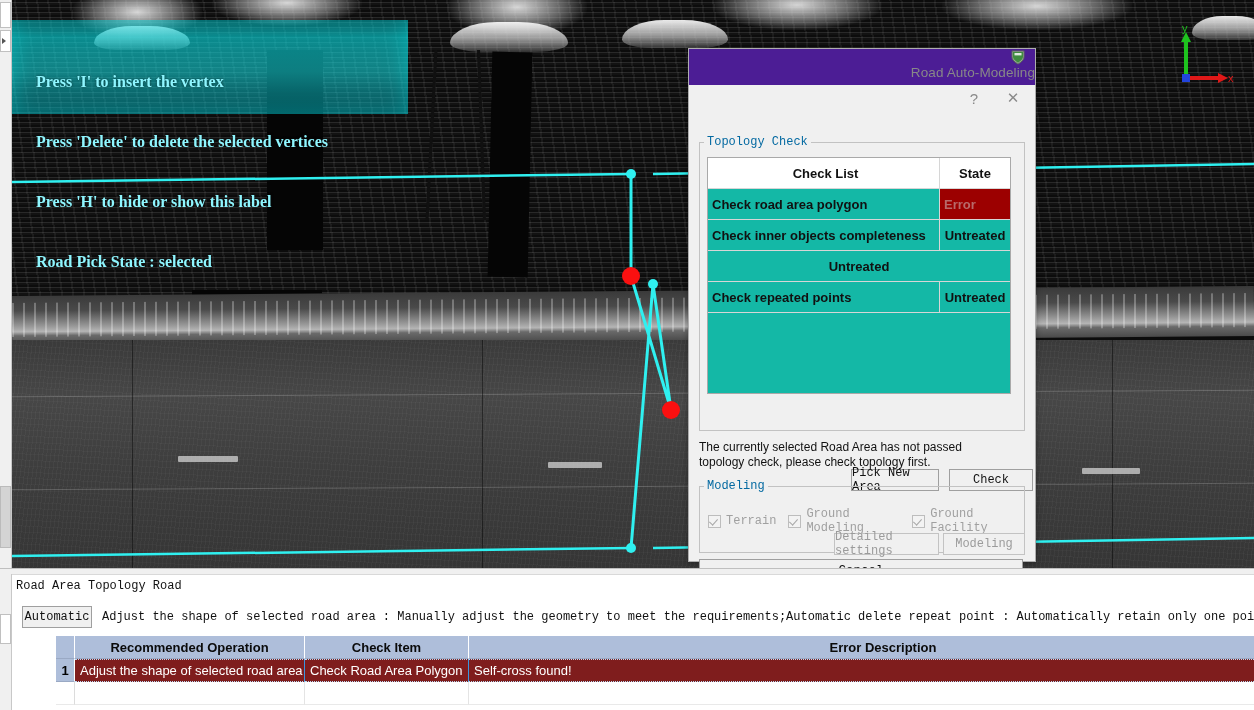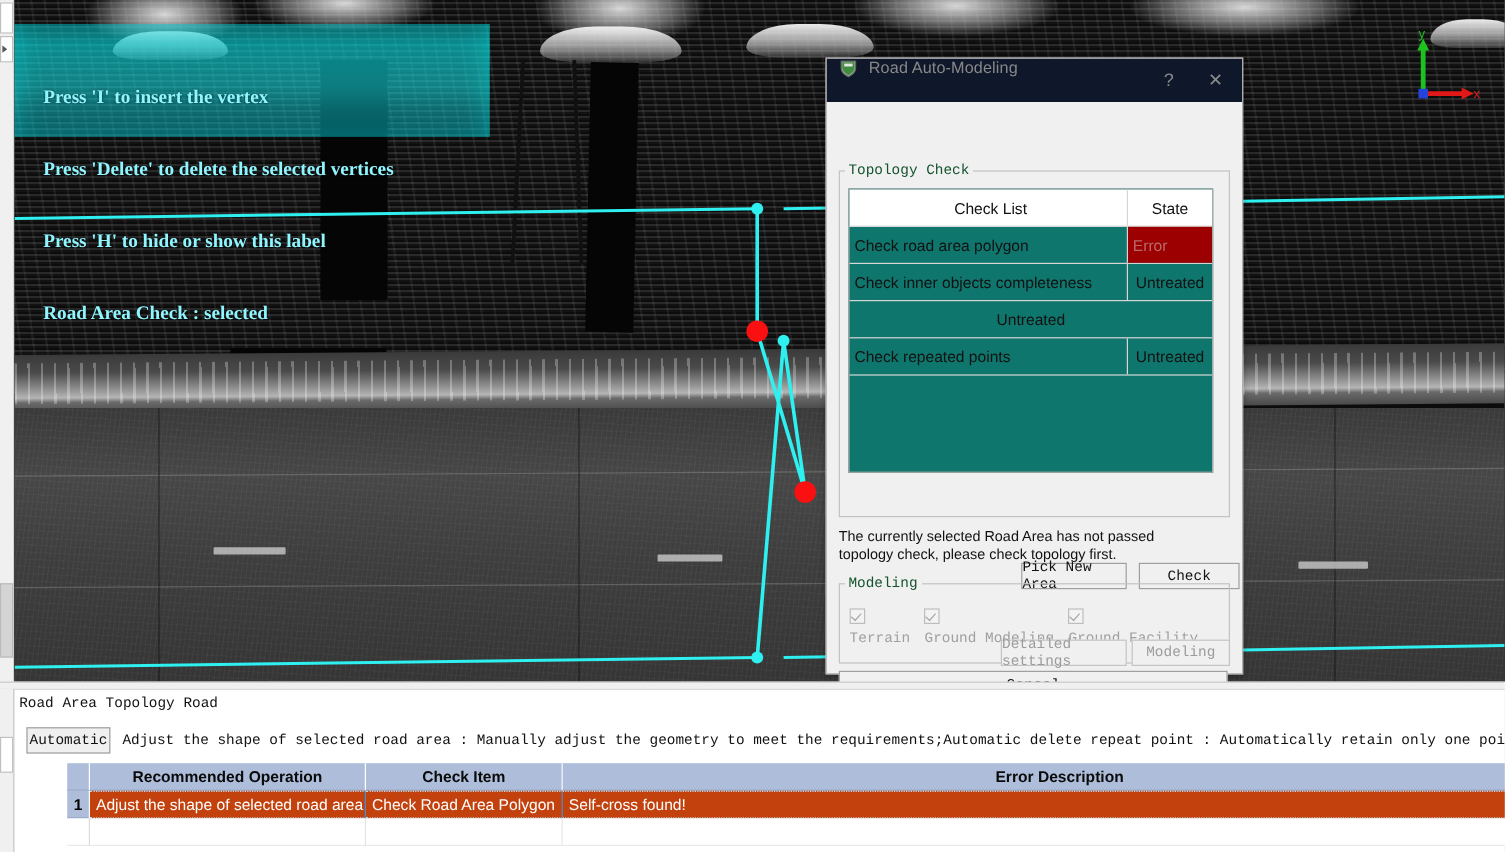--- a/index.html
+++ b/index.html
@@ -168,22 +168,22 @@
   .dialog {
     position:absolute; left:688px; top:48px;
     width:346px; height:512px;
     background:#f0f0f0;
     border:1px solid #aeaeae;
     box-shadow: 0 1px 6px rgba(0,0,0,.35);
     font-family:"Liberation Sans", sans-serif;
   }
   .dlg-title {
     position:relative; height:36px;
-    background:#0f172a;
-    display:flex; align-items:flex-start;
+    background:#4c1d95;
+    display:flex; align-items:flex-end;flex-direction:column;
   }
   .dlg-icon {
     width:16px;height:16px;margin-left:10px;margin-right:9px;
     position:relative;flex:none;
   }
   .dlg-title-text {
     font-size:13.5px; color:#888; letter-spacing:.1px;
   }
   .dlg-btns { margin-left:auto; display:flex; height:36px; }
   .dlg-btn {
@@ -192,34 +192,35 @@
   }
   .dlg-btn.close { width:44px; }
   .dlg-body { position:relative; padding:0 10px; }
 
   fieldset.grp {
     border:1px solid #c2c2c2; margin:0; padding:0;
     position:absolute;
   }
   fieldset.grp > legend {
     font-family:"Liberation Mono", monospace;
-    font-size:12px; color:#14532d;
+    font-size:12px; color:#0369a1;
     padding:0 3px; margin-left:4px;
   }
   #grp-topology { left:10px; top:50px; width:324px; height:294px; }
   #grp-modeling { left:10px; top:394px; width:324px; height:72px; }
 
   
   .chk-table {
     position:absolute; left:7px; top:8px;
     width:304px; height:237px;
     border:1px solid #a9a9a9;
-    background:#0f766e;
+    background:#14b8a6;
     box-sizing:border-box;
     font-size:13px;
+    font-weight:bold;
   }
   .chk-row { display:flex; height:30px; border-bottom:1px solid #d6d6d6; }
   .chk-row:last-child { border-bottom:none; }
   .chk-head { background:#fff; }
   .chk-c1 {
     width:232px; box-sizing:border-box;
     display:flex; align-items:center; padding-left:4px;
     border-right:1px solid #d6d6d6;
     color:#111; font-size:13px;
   }
@@ -251,21 +252,21 @@
     font-family:Liberation Sans, sans-serif;
     font-size:12px; line-height:14.5px; color:#111;
     white-space:pre-line;
   }
 
   .mdl-checks {
     position:absolute; left:8px; top:14px;
     display:flex; align-items:center; gap:12px;
     font-family:"Liberation Mono", monospace; font-size:12px; color:#a0a0a0;
   }
-  .mdl-chk { display:flex; gap:5px;flex-direction:column; }
+  .mdl-chk { display:flex; align-items:center; gap:5px; }
   .cbox {
     width:11px;height:11px;border:1px solid #bdbdbd;background:#f3f3f3;
     display:block;position:relative;flex:none;
   }
   .cbox::after {
     content:"";position:absolute;left:2px;top:1px;width:4px;height:7px;
     border:solid #a8a8a8;border-width:0 1.6px 1.6px 0;transform:rotate(42deg);
   }
   #btn-detailed { position:absolute; left:134px; top:40px; width:105px; height:22px; }
   #btn-modeling { position:absolute; left:243px; top:40px; width:82px; height:22px; }
@@ -324,21 +325,21 @@
   .g-c1  { width:230px; flex:none; }
   .g-c2  { width:164px; flex:none; }
   .g-c3  { flex:1; }
 
   .grid-data .g-idx {
     background:#aebeda; color:#000; font-weight:bold;
     display:flex;align-items:center;justify-content:center;
     border-bottom:1px solid #9aa9c4; border-right:1px solid #fff;
   }
   .grid-data .gcell.sel {
-    background:#c2410c; color:#fff;
+    background:#7f1d1d; color:#fff;
     display:flex; align-items:center; padding-left:5px;
     border-right:1px solid #3b95de;
     border-top:1px dotted #bcd9f2; border-bottom:1px dotted #bcd9f2;
   }
   .grid-empty .gcell {
     background:#fff; border-right:1px solid #e4e4e4; border-bottom:1px solid #e9e9e9;
   }
   .grid-empty .g-idx { background:#fff; border-right:1px solid #dcdcdc; }
 </style>
 </head>
@@ -416,21 +417,21 @@
       <polygon points="56,58 46,53 46,63" fill="#e01818"></polygon>
       <text x="56" y="62" fill="#e01818" font-size="11" font-family="'Liberation Sans',sans-serif">x</text>
       <rect x="10" y="54" width="8" height="8" fill="#2244dd"></rect>
     </svg>
 
     <div class="hint-label">
       <div class="lines">
         <span class="hl-line">Press 'I' to insert the vertex</span>
         <span class="hl-line">Press 'Delete' to delete the selected vertices</span>
         <span class="hl-line">Press 'H' to hide or show this label</span>
-        <span class="hl-line">Road Area Check : selected</span>
+        <span class="hl-line">Road Pick State : selected</span>
       </div>
     </div>
   </div>
 
   <div class="dialog">
 
     <div class="dlg-title">
       <svg class="dlg-icon" viewBox="0 0 16 16">
         <path d="M2 2 H14 V8 C14 12 8 15 8 15 C8 15 2 12 2 8 Z" fill="#9aa79a" stroke="#5c6b5c" stroke-width="1"></path>
         <path d="M3 3 H13 V7.5 C13 11 8 13.6 8 13.6 C8 13.6 3 11 3 7.5 Z" fill="#3f8c3f"></path>

